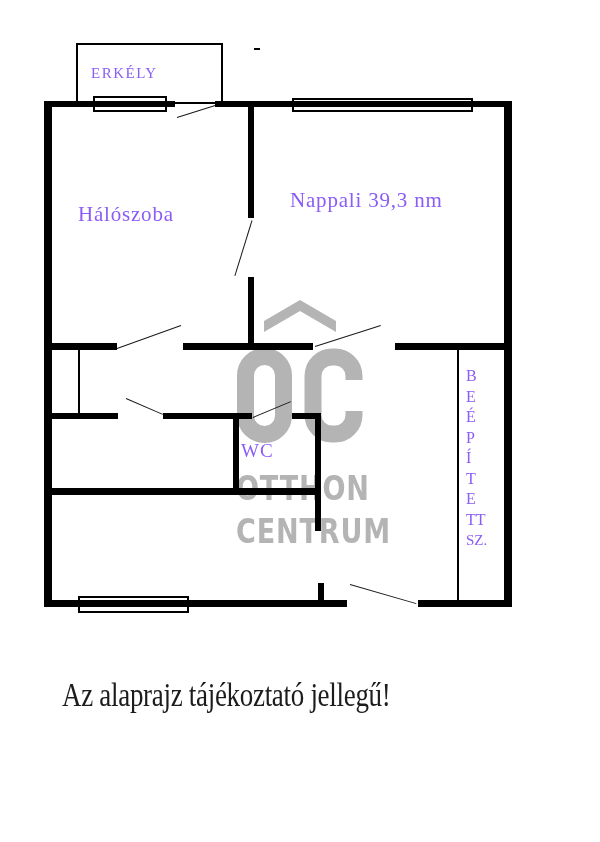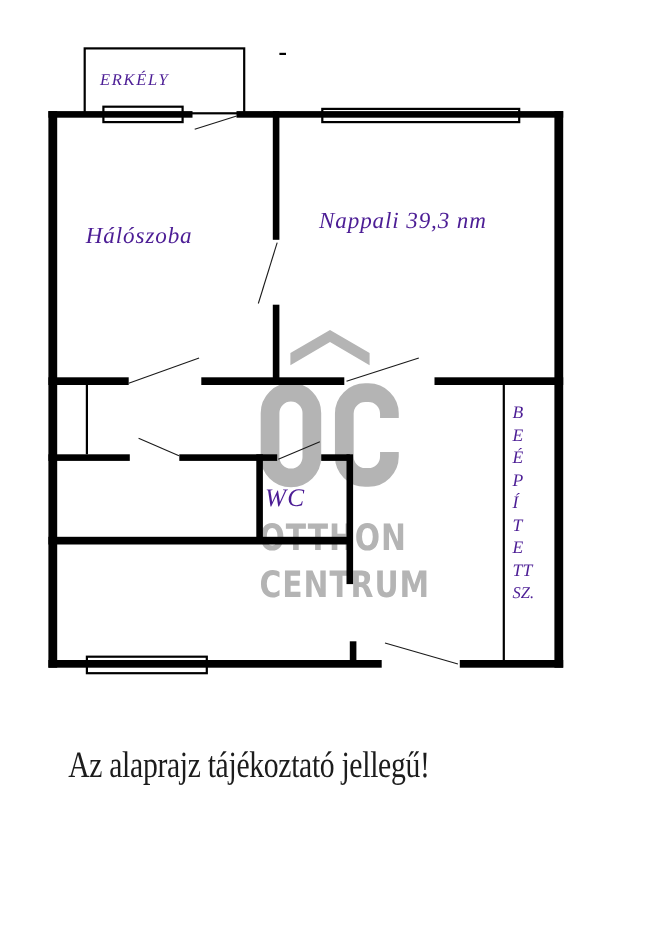--- a/index.html
+++ b/index.html
@@ -3,21 +3,21 @@
 <meta charset="utf-8">
 <style>
   html,body{margin:0;padding:0;background:#fff;}
   #stage{position:relative;width:600px;height:842px;background:#fff;overflow:hidden;
          font-family:"Liberation Serif", serif;color:#1c1c1c;}
   .abs{position:absolute;}
   .wall{position:absolute;background:#000;}
   .thin{position:absolute;background:#000;}
   .swing{position:absolute;height:0;border-top:1.5px solid #1a1a1a;transform-origin:left center;}
   .window{position:absolute;border:2px solid #000;background:transparent;box-sizing:border-box;}
-  .roomlabel{position:absolute;white-space:nowrap;color:#4c1d95;font-style:italic;}
+  .roomlabel{position:absolute;white-space:nowrap;color:#8b5cf6;}
   .wm{color:#b4b4b4;}
   .wm-line{position:absolute;font-family:"DejaVu Sans", sans-serif;font-weight:bold;
            transform-origin:left top;letter-spacing:1px;white-space:nowrap;}
   .vert-letters{position:absolute;font-size:16px;line-height:20.5px;text-align:left;}
   .vert-letters span{display:block;}
   .vert-letters .small{font-size:15px;}
   .disclaimer{position:absolute;white-space:nowrap;transform-origin:left top;}
 </style>
 </head>
 <body>
@@ -75,21 +75,21 @@
 
   <div class="roomlabel" style="left:91px;top:65px;font-size:15px;letter-spacing:1.5px;">ERKÉLY</div>
 
   <div class="roomlabel" style="left:78px;top:200px;font-size:21px;letter-spacing:0.8px;line-height:29px;">
     <span style="display:block;">Hálószoba</span>
   </div>
 
   <div class="roomlabel" style="left:290px;top:188px;font-size:21px;letter-spacing:0.8px;">Nappali 39,3 nm</div>
 
 
-  <div class="roomlabel" style="left:241px;top:440px;font-size:23px;letter-spacing:1px;">WC</div>
+  <div class="roomlabel" style="left:241px;top:440px;font-size:19px;letter-spacing:1px;">WC</div>
 
 
   <div class="vert-letters roomlabel" style="left:466px;top:366px;">
     <span>B</span>
     <span>E</span>
     <span>É</span>
     <span>P</span>
     <span>Í</span>
     <span>T</span>
     <span>E</span>

